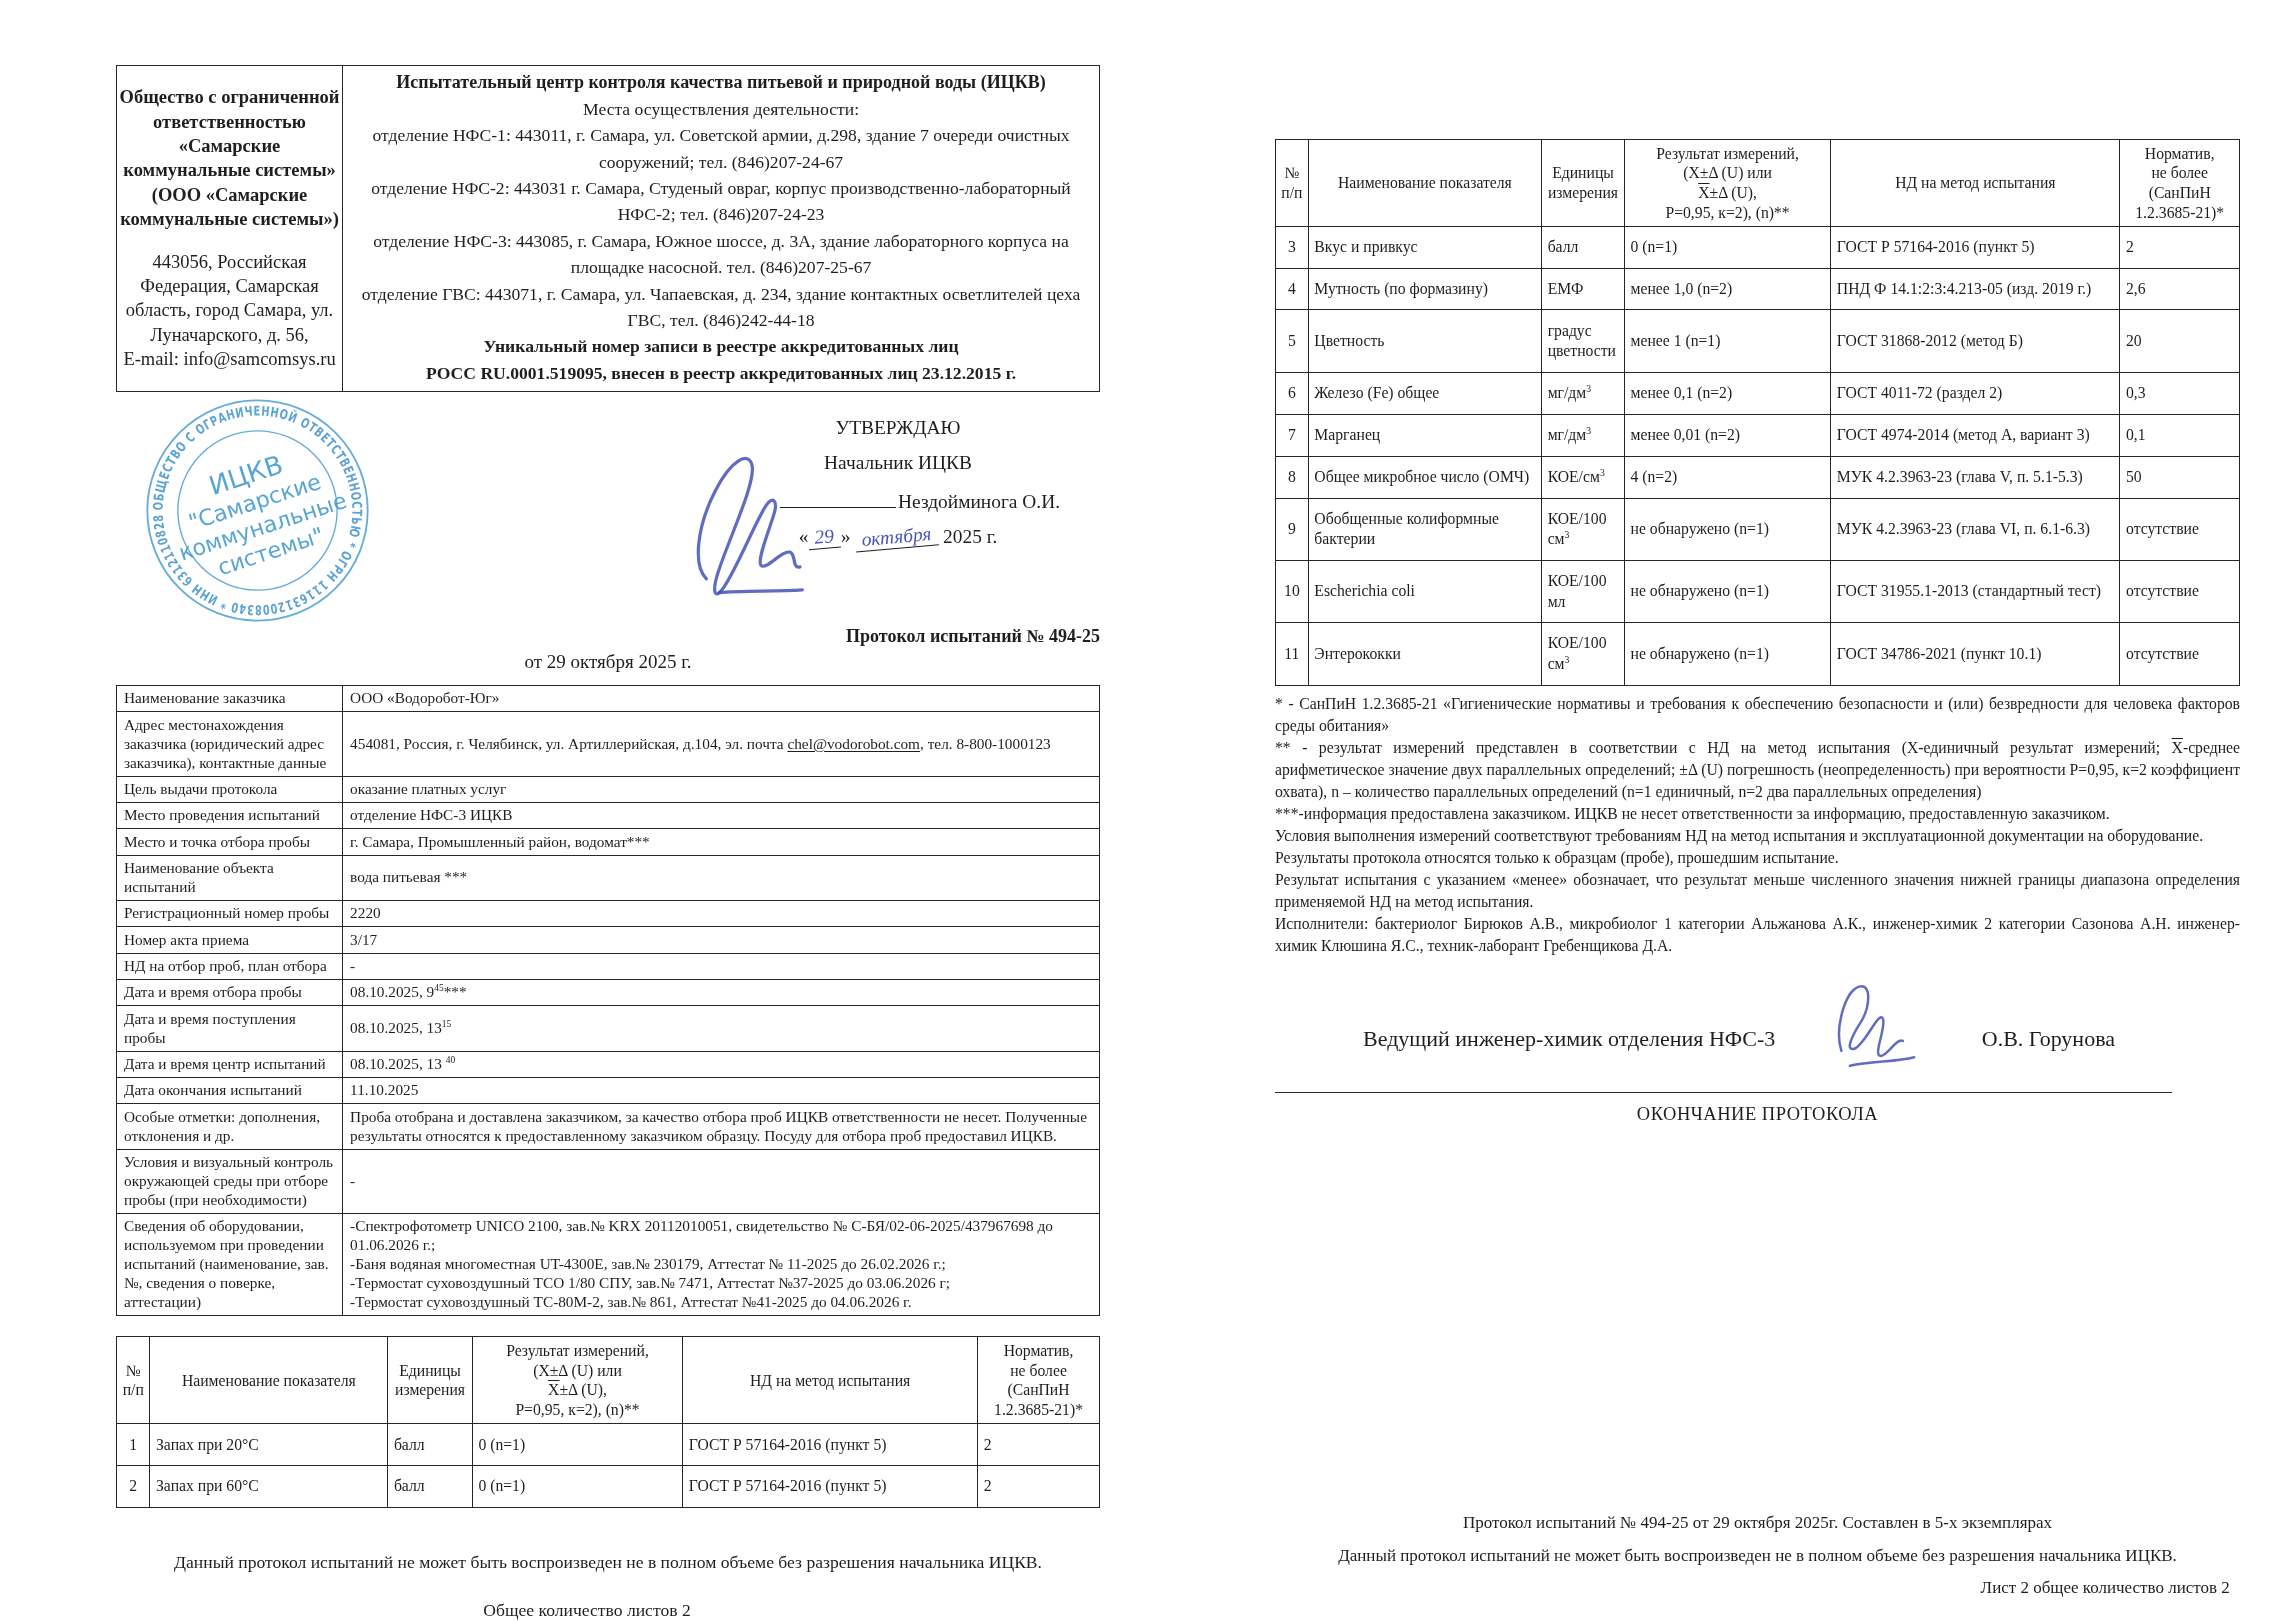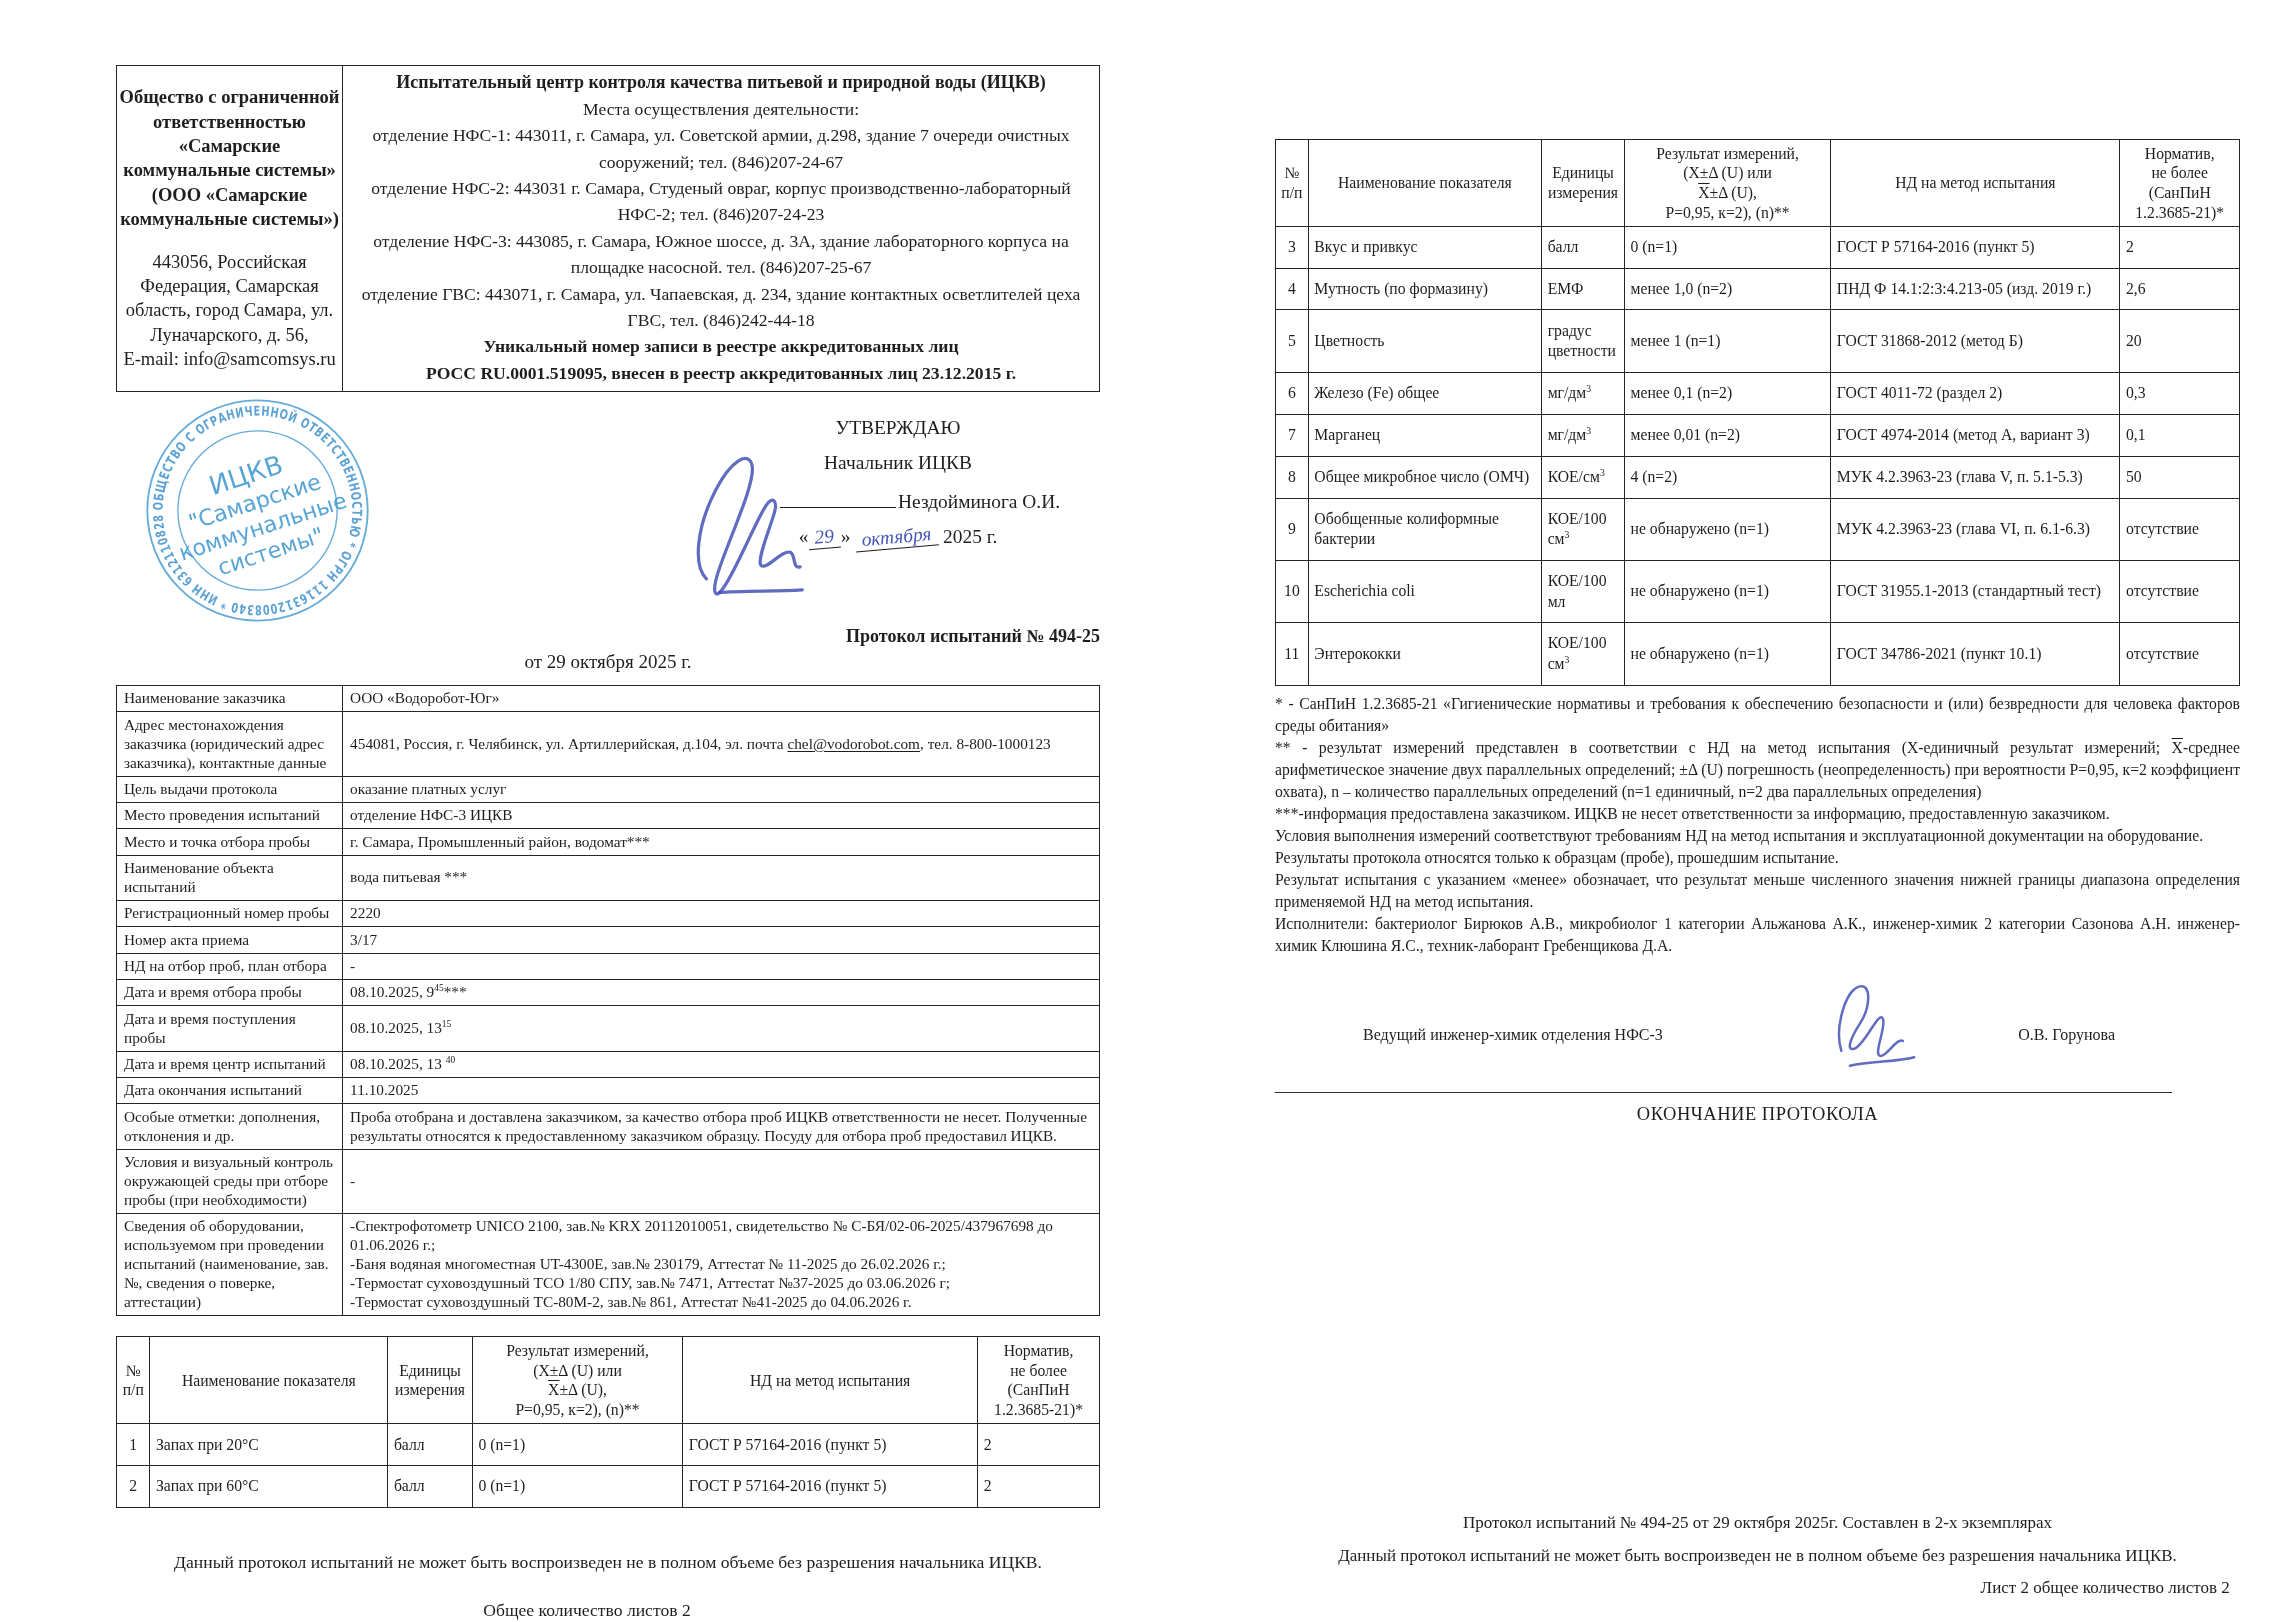--- a/index.html
+++ b/index.html
@@ -54,21 +54,21 @@
   col.w0{width:3.4%;} col.w1{width:24.2%;} col.w2{width:8.6%;} col.w3{width:21.4%;} col.w4{width:30%;} col.w5{width:12.4%;}
   .ov{text-decoration:overline;}
   .results1{margin-top:20.4px;}
 
   .p1f1{position:absolute;top:1487px;left:0;width:100%;text-align:center;font-size:17.6px;}
   .p1f2{position:absolute;top:1535px;left:0;width:100%;text-align:center;padding-right:42px;box-sizing:border-box;font-size:17.6px;}
 
   
   .footnotes{margin-top:7.4px;}
   .fn{font-size:15.7px;line-height:1.4;text-align:justify;margin:0;}
-  .signatory{position:relative;margin-top:51px;font-size:16px;height:56px;}
+  .signatory{position:relative;margin-top:51px;font-size:22px;height:56px;}
   .sig-role{position:absolute;left:88px;top:18.5px;}
   .sig-name{position:absolute;right:125px;top:18.5px;}
   .sig2{position:absolute;left:541px;top:-32px;width:120px;height:106px;}
   .end-rule{border-top:1.9px solid #2b2b2b;margin-top:28px;width:93%;}
   .end-label{text-align:center;font-size:18.5px;margin-top:11px;letter-spacing:0.5px;}
   .p2footer{position:absolute;left:0;top:1372px;width:100%;font-size:17px;line-height:1.45;}
   .p2f1{text-align:center;}
   .p2f2{text-align:center;margin-top:8.3px;}
   .p2f3{text-align:right;padding-right:10.2px;margin-top:7.4px;}
   sup{font-size:0.62em;}
@@ -365,19 +365,19 @@
         <path class="sigpath" d="M 32 212 C 12 150 42 42 82 30 C 120 20 112 92 86 132 C 62 170 42 212 68 206 C 98 198 140 92 150 122 C 158 148 122 222 142 226 C 160 230 190 172 206 184"></path>
         <path class="sigpath" d="M 56 254 C 118 240 188 244 238 230"></path>
       </svg>
       <span class="sig-name">О.В. Горунова</span>
     </div>
 
     <div class="end-rule"></div>
     <div class="end-label">ОКОНЧАНИЕ ПРОТОКОЛА</div>
 
     <div class="p2footer">
-      <div class="p2f1">Протокол испытаний № 494-25 от 29 октября 2025г. Составлен в 2-х экземплярах</div>
+      <div class="p2f1">Протокол испытаний № 494-25 от 29 октября 2025г. Составлен в 5-х экземплярах</div>
       <div class="p2f2">Данный протокол испытаний не может быть воспроизведен не в полном объеме без разрешения начальника ИЦКВ.</div>
       <div class="p2f3">Лист 2 общее количество листов 2</div>
     </div>
   </section>
 </div>
 
 
 </body></html>

